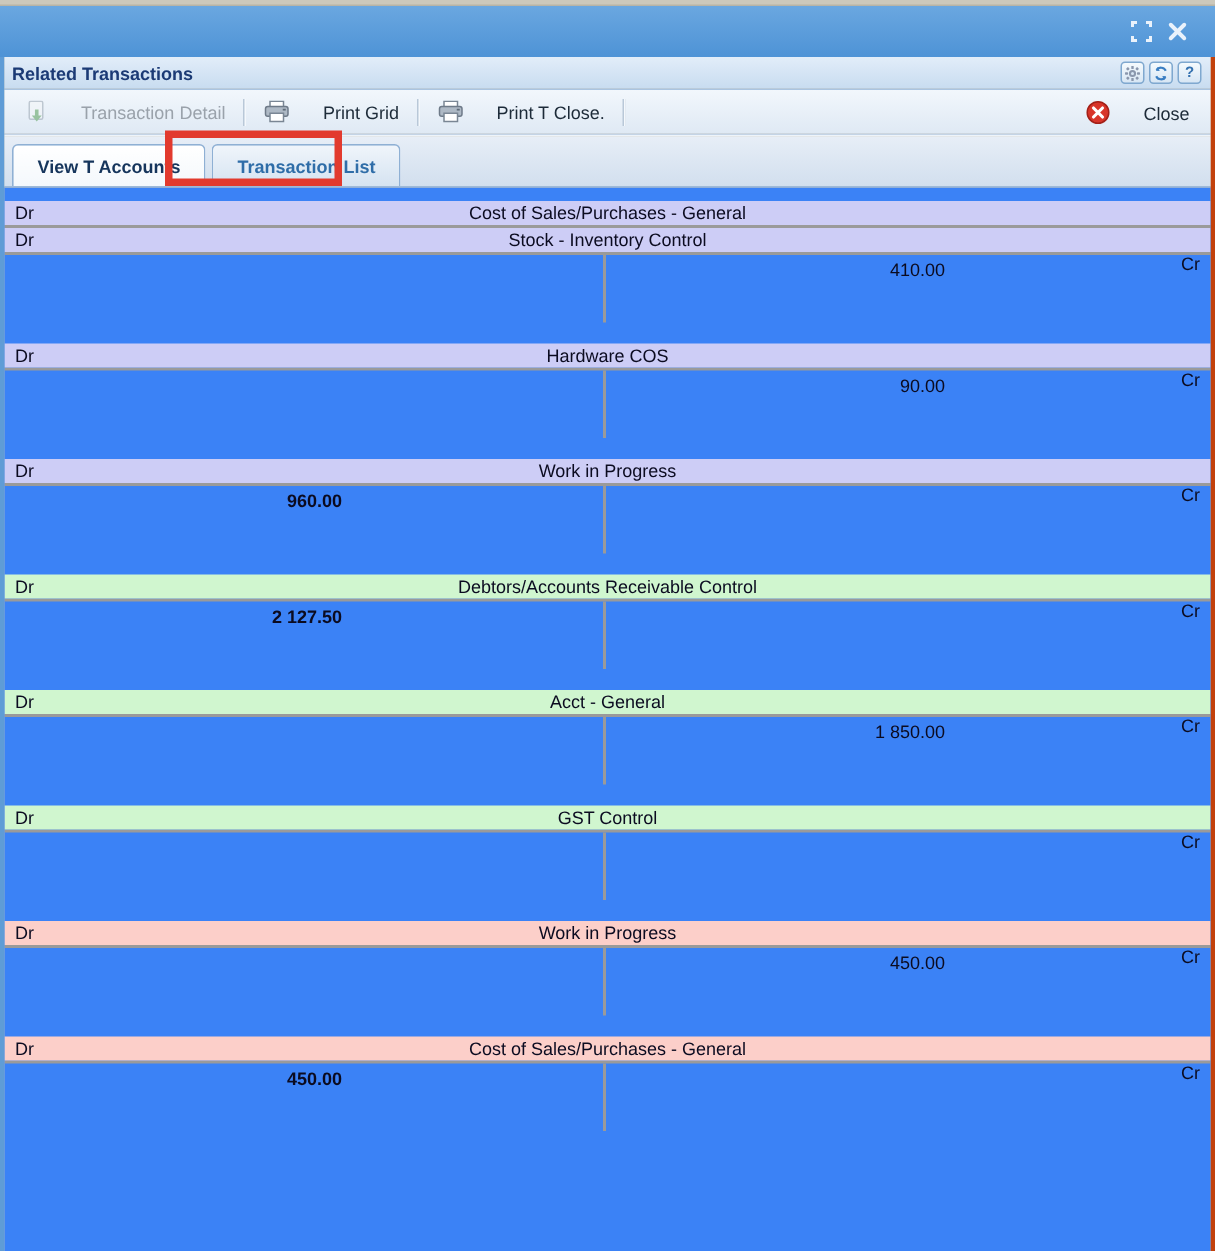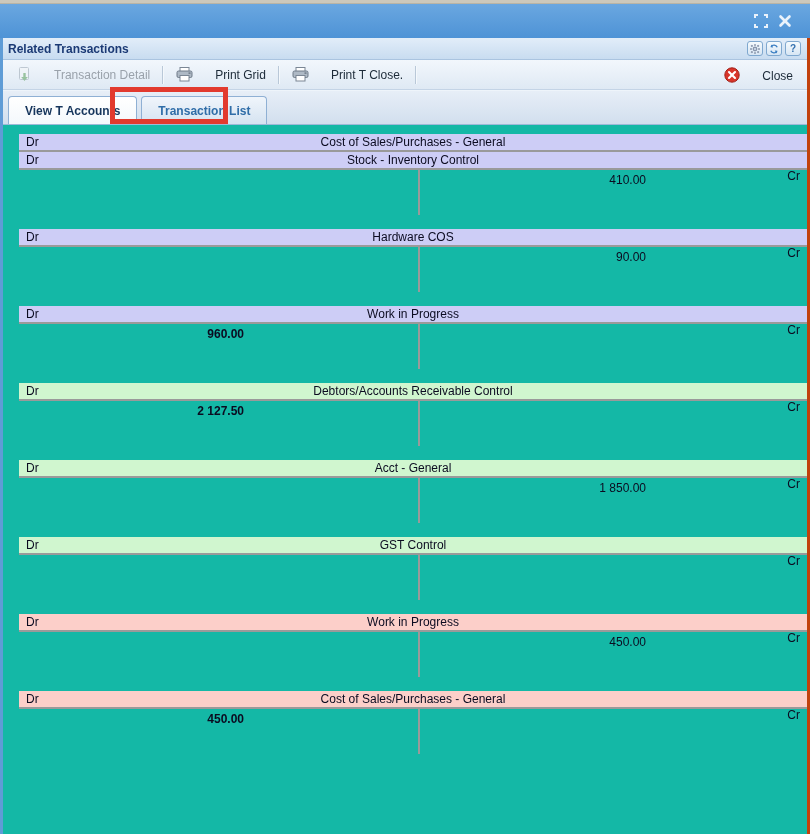--- a/index.html
+++ b/index.html
@@ -78,23 +78,22 @@
   }
   .tab.selected{background:linear-gradient(#ffffff,#f4f8fc);color:#16355c;}
   
   .annotation{
     position:absolute;left:110px;top:87px;width:118px;height:37px;
     border:5px solid #e23a2e;box-sizing:border-box;z-index:6;pointer-events:none;
   }
   
   .content{
     flex:1 1 auto;min-height:0;overflow:hidden;
-    background:#14b8a6;
+    background:#3b82f6;
     padding-top:9px;
-    padding-left:16px;
   }
   .taccount{width:100%;}
   .band{
     position:relative;height:16px;line-height:16px;
     font-size:12px;color:#0b0b20;
   }
   .band .dr{position:absolute;left:7px;}
   .band .cr{position:absolute;right:7px;}
   .band .acct{display:block;text-align:center;}
   .underline{height:2px;background:#9a9a9a;border-bottom:1px solid #c9ccе4;}

